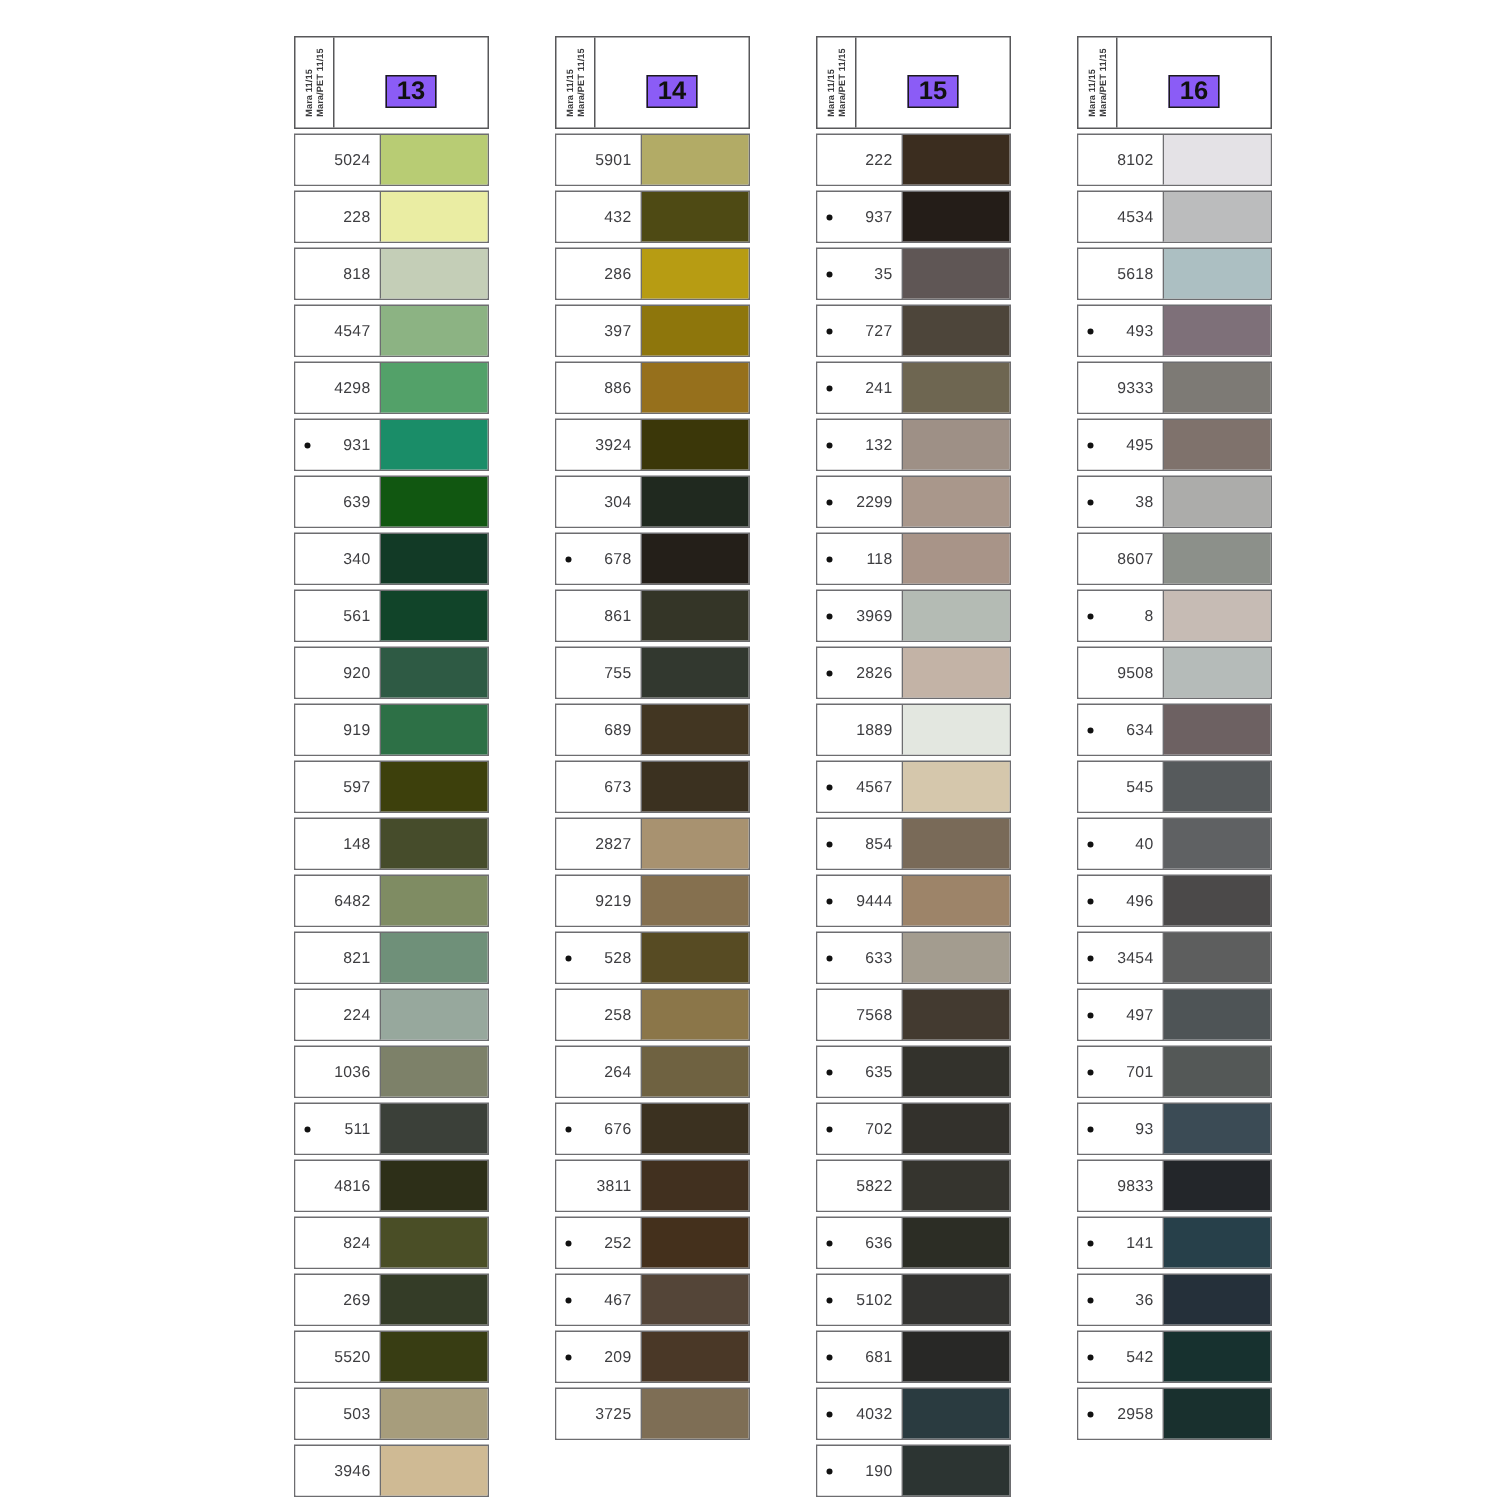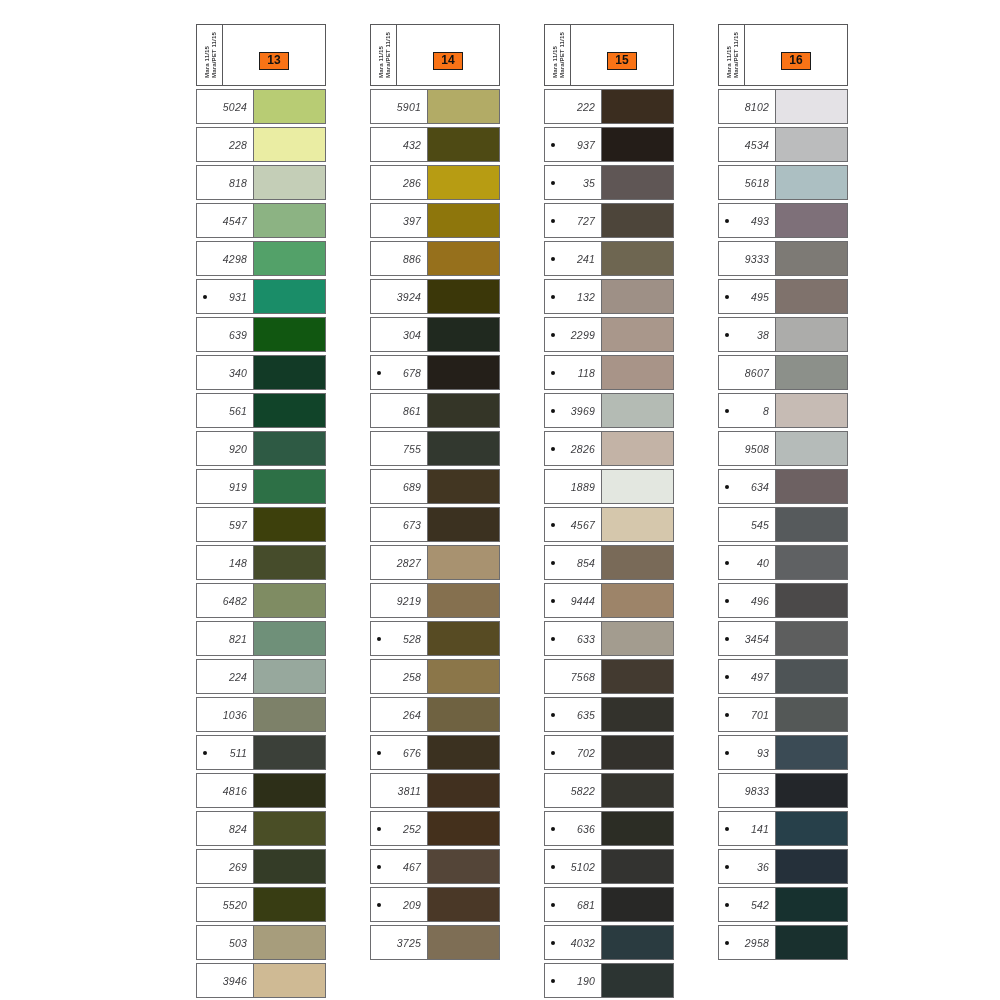--- a/index.html
+++ b/index.html
@@ -65,30 +65,30 @@
   }
   .head-num-cell {
     flex: 1;
     display: flex;
     align-items: center;
     justify-content: center;
   }
   .head-num {
     border: 1.8px solid #1b1b1b;
     padding: 1px 7px 2px 7px;
-    font-size: 12px;
+    font-size: 17px;
     font-weight: bold;
     color: #111111;
     line-height: 1.05;
-    background: #f97316;
+    background: #8b5cf6;
     margin-top: 12px;
   }
 
   
-  .rows { margin-top: 3px; font-style: italic; }
+  .rows { margin-top: 3px; }
   .row {
     display: flex;
     height: 35px;
     margin-bottom: 3px;
     border: 1.3px solid #6d6d70;
     background: #ffffff;
   }
   .row-label {
     width: 56px;
     flex: 0 0 56px;

